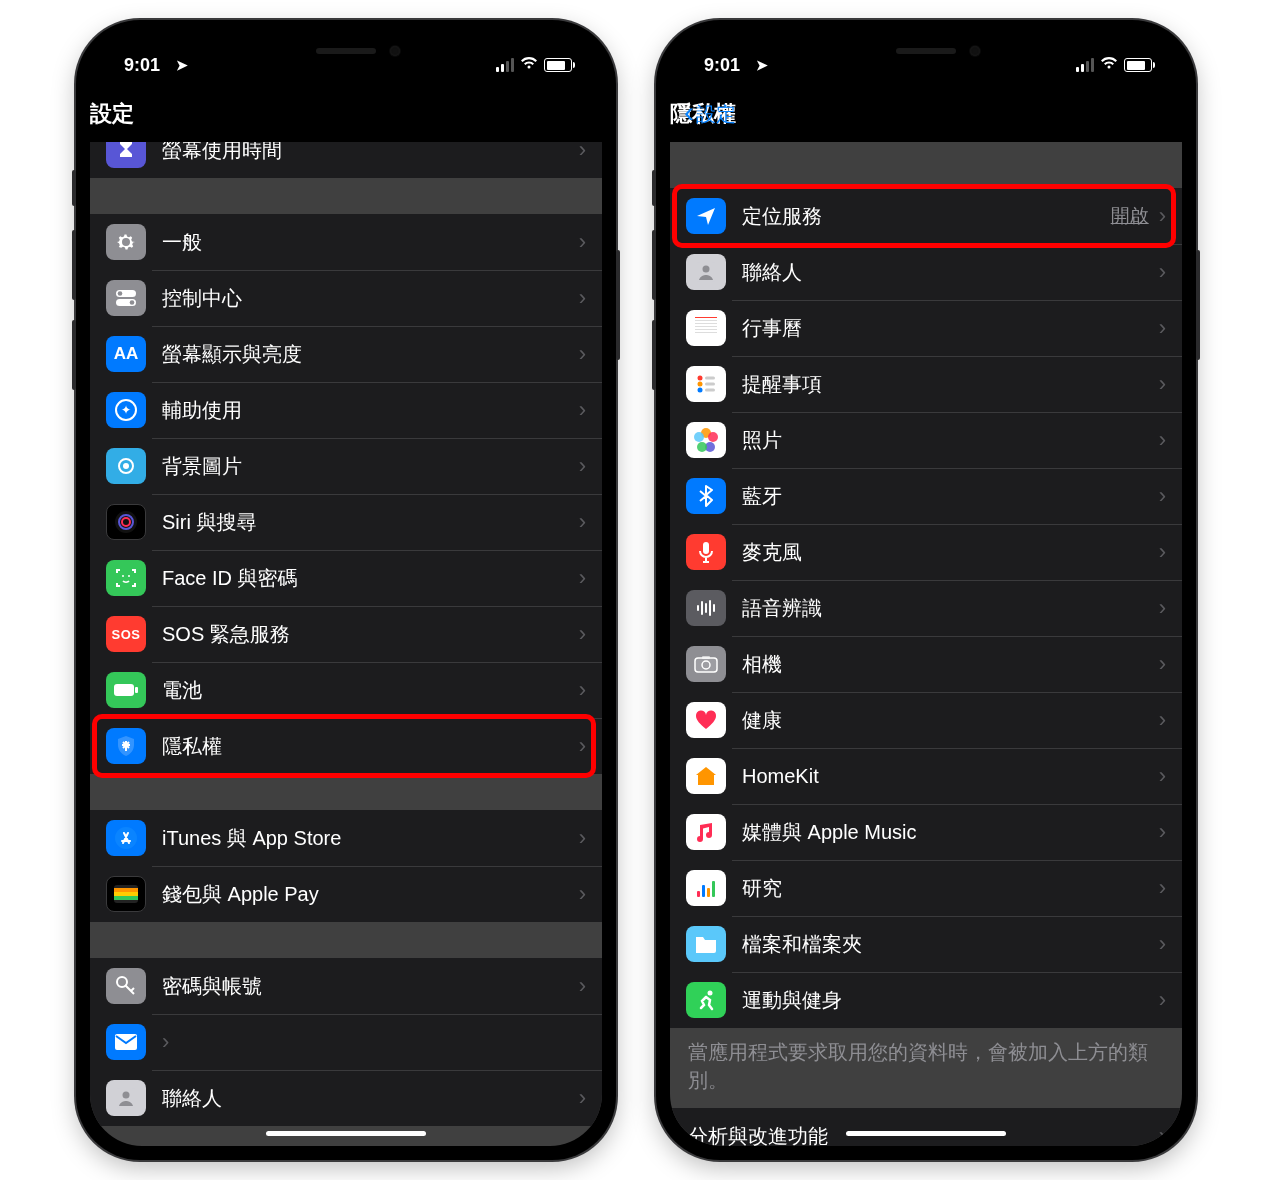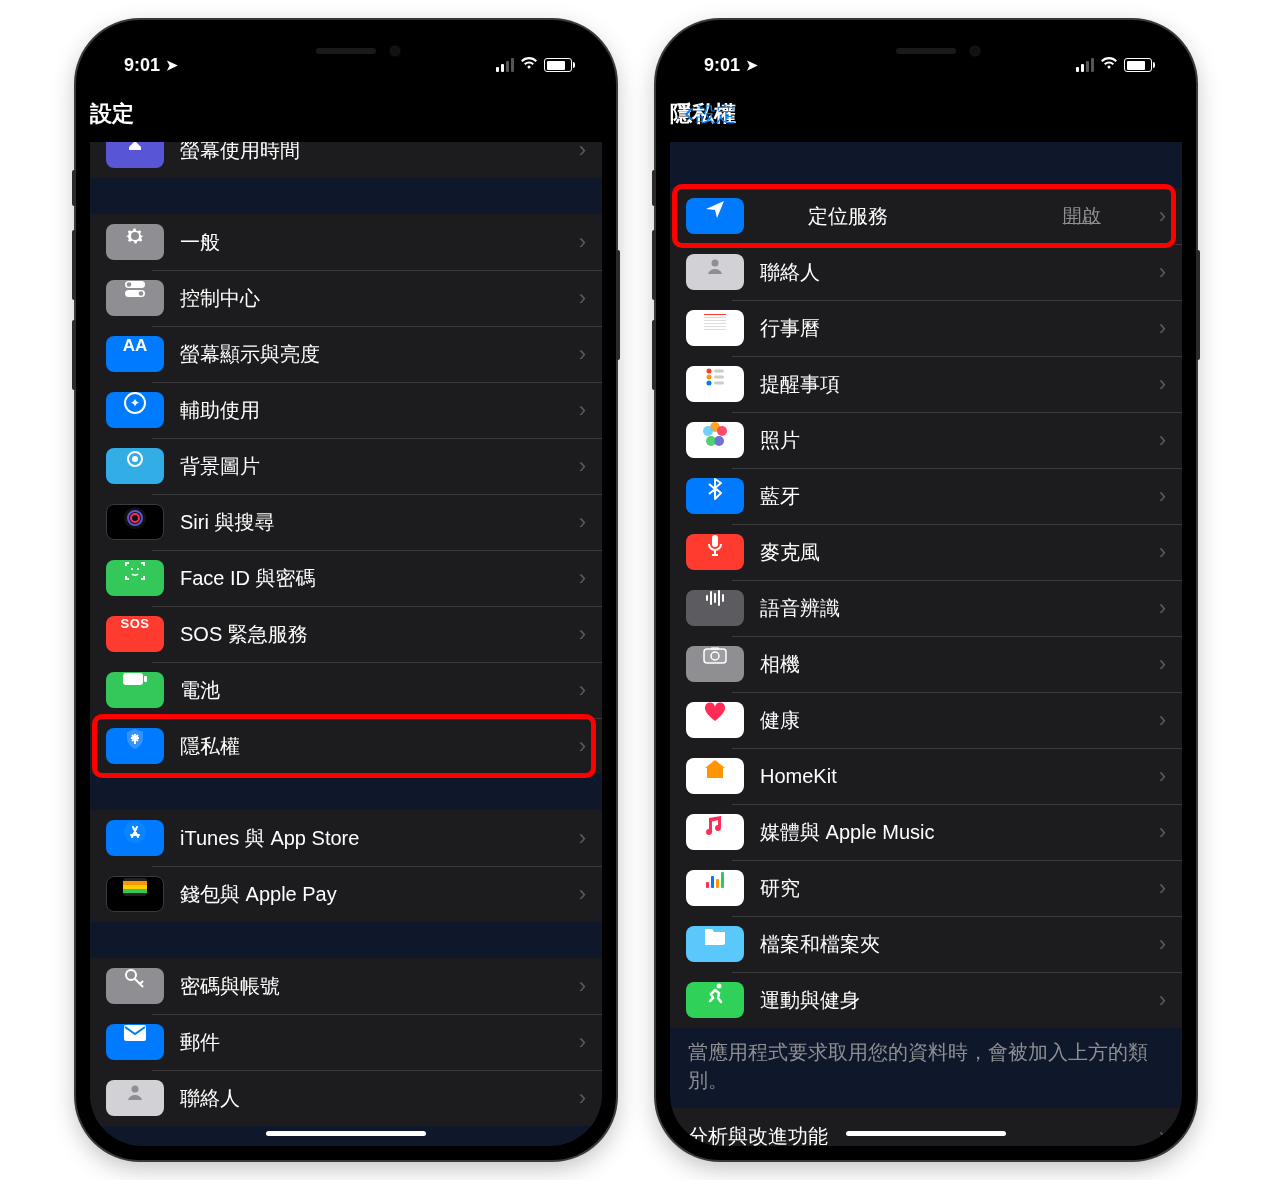--- a/index.html
+++ b/index.html
@@ -68,21 +68,21 @@
     display: flex;
     align-items: center;
     justify-content: space-between;
     padding: 10px 26px 0;
     color: #fff;
     font-size: 18px;
     font-weight: 600;
     z-index: 5;
     position: relative;
   }
-  .status-left { display:flex; align-items:center; gap:6px; padding-left:8px;}
+  .status-left { display:flex; align-items:center; gap:16px; padding-left:8px;}
   .status-right { display:flex; align-items:center; gap:6px; padding-right:4px;}
   .loc-arrow {
     transform: rotate(0deg);
     font-size: 14px;
   }
   .signal {
     display:flex; align-items:flex-end; gap:2px; height:14px;
   }
   .signal span {
     width:3px; background:#fff; border-radius:1px;
@@ -119,44 +119,44 @@
     color:#0a84ff;
     font-size:20px;
     font-weight:400;
   }
   .nav-back .chev {
     font-size:30px; line-height:0; transform:translateY(-2px);
   }
   .content {
     flex:1;
     overflow:hidden;
-    background:#0f172a;
+    background:#404040;
   }
   .group {
     background:#1c1c1e;
     margin: 0;
   }
   .spacer { height:36px; }
   .row {
     display:flex;
     align-items:center;
     height:56px;
     padding: 0 16px 0 16px;
     position:relative;
     color:#fff;
   }
   .row + .row::before {
     content:"";
     position:absolute; left:62px; right:0; top:0;
     height:0.5px; background:#3a3a3c;
   }
   .row .icon {
-    width:58px; height:36px; border-radius:8px;
+    width:40px; height:36px; border-radius:8px;
     margin-right:16px;
-    display:flex; align-items:flex-start; justify-content:center;
+    display:flex; align-items:center; justify-content:center;
     font-size:20px; color:#fff;
     flex-shrink:0;
   }
   .row .label {
     flex:1;
     font-size:20px;
     font-weight:400;
     white-space:nowrap;
     overflow:hidden;
     text-overflow:ellipsis;
@@ -424,21 +424,20 @@
             <span class="label">密碼與帳號</span>
             <span class="chevron">›</span>
           </div>
           <div class="row">
             <span class="icon bg-blue">
               <svg width="24" height="18" viewBox="0 0 24 18">
                 <rect x="1" y="1" width="22" height="16" rx="2" fill="#fff"></rect>
                 <path d="M2 3l10 7 10-7" stroke="#007aff" stroke-width="2" fill="none"></path>
               </svg>
             </span>
-            <span class="label">郵件</span>
             <span class="chevron">›</span>
           </div>
           <div class="row">
             <span class="icon bg-ltgray">
               <svg width="24" height="24" viewBox="0 0 24 24">
                 <rect x="2" y="2" width="20" height="20" rx="4" fill="#d1d1d6"></rect>
                 <circle cx="12" cy="9" r="3.5" fill="#8e8e93"></circle>
                 <path d="M5 20c1-4 5-5 7-5s6 1 7 5" fill="#8e8e93"></path>
               </svg>
             </span>
@@ -483,21 +482,21 @@
     <div class="nav-bar">
       <div class="nav-back">
         <span class="chev">‹</span>
         <span>設定</span>
       </div>
       <span>隱私權</span>
     </div>
     <div class="content" id="right-content">
         <div class="spacer" style="height: 46px;"></div>
         <div class="group">
-          <div class="row" style="position: relative; gap: 48px;">
+          <div class="row" style="position: relative;">
             <span class="icon bg-blue">
               <svg width="22" height="22" viewBox="0 0 22 22">
                 <path d="M2 11L20 3l-7 17-2-8z" fill="#fff"></path>
               </svg>
             </span>
             <span class="label">定位服務</span>
             <span class="value">開啟</span>
             <span class="chevron">›</span>
             <div class="highlight" style="inset: -4px 6px -4px 2px;"></div>
           </div>

